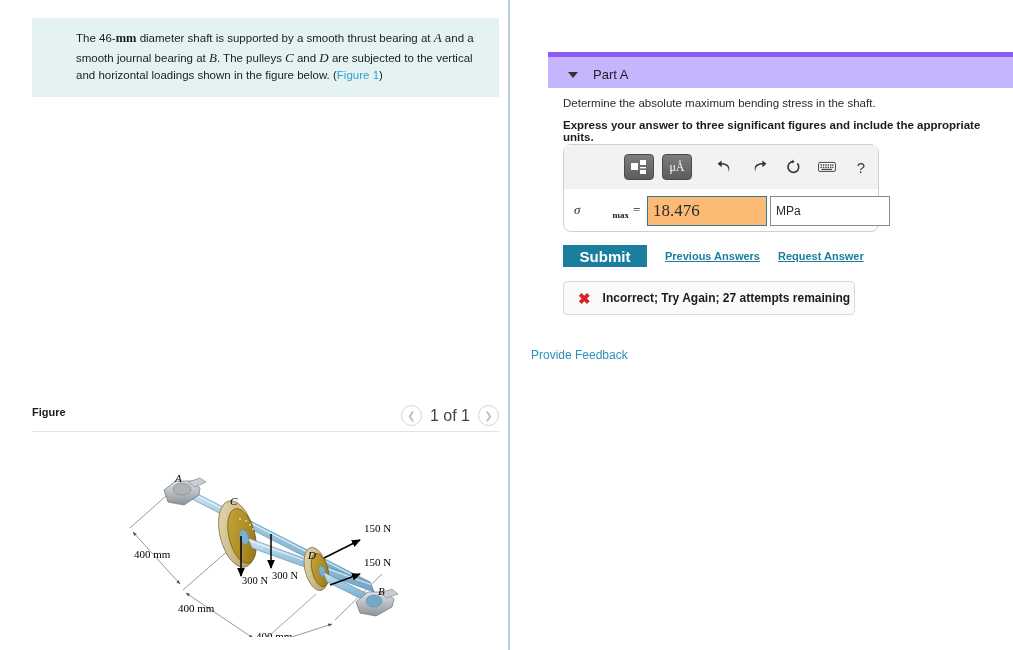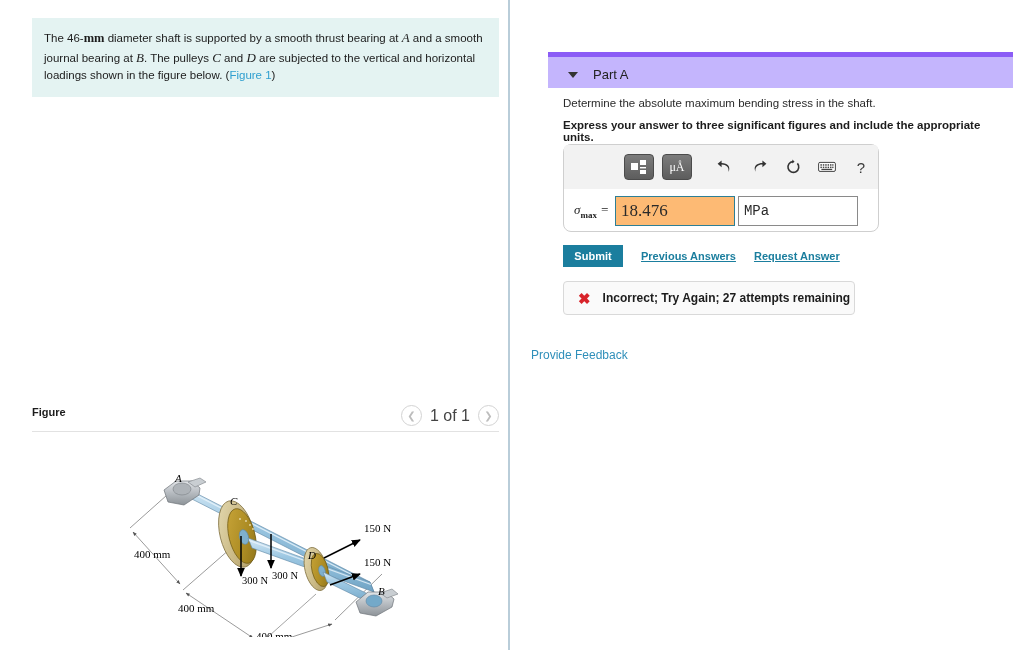--- a/index.html
+++ b/index.html
@@ -41,20 +41,21 @@
     top: 18px;
     width: 467px;
     background: #e4f3f2;
     padding: 10px 12px 12px 12px;
     box-sizing: border-box;
   }
   .problem-text {
     font-size: 11.5px;
     line-height: 1.5;
     color: #1c1c1c;
+    margin-left: 32px;
   }
   .problem-text .var {
     font-family: "Liberation Serif", serif;
     font-style: italic;
     font-size: 13px;
   }
   .problem-text .bold-unit {
     font-family: "Liberation Serif", serif;
     font-weight: bold;
     font-size: 12.5px;
@@ -250,62 +251,63 @@
     font-size: 13px;
     font-style: italic;
     color: #222;
     white-space: nowrap;
     margin-right: 6px;
   }
   .sigma-label sub {
     font-style: normal;
     font-weight: bold;
     font-size: 9px;
+    margin-left: 32px;
   }
   .val-field {
     width: 120px;
     height: 30px;
     border: 1px solid #2d7f96;
     background: #fdba74;
     font-family: "Liberation Serif", serif;
     font-size: 17px;
     color: #2a2a2a;
     padding: 0 5px;
     box-sizing: border-box;
     outline: none;
   }
   .unit-field {
     width: 120px;
     height: 30px;
     margin-left: 3px;
     border: 1px solid #8a8a8a;
     background: #fff;
-    font-family: Liberation Mono, monospace;
-    font-size: 14px;
+    font-family: Liberation Sans, sans-serif;
+    font-size: 12px;
     color: #2a2a2a;
     padding: 0 5px;
     box-sizing: border-box;
     outline: none;
   }
 
   
   .submit-row {
     position: absolute;
     left: 563px;
     top: 245px;
     display: flex;
     align-items: center;
   }
   .submit-btn {
-    width: 60px;
+    width: 84px;
     height: 22px;
     background: #1b7e9e;
     color: #fff;
     border: none;
-    font-size: 11px;
+    font-size: 15px;
     font-weight: bold;
     font-family: "Liberation Sans", sans-serif;
     cursor: pointer;
     padding: 0;
   }
   .link-a {
     margin-left: 18px;
     color: #1b7e9e;
     font-size: 11px;
     font-weight: bold;

